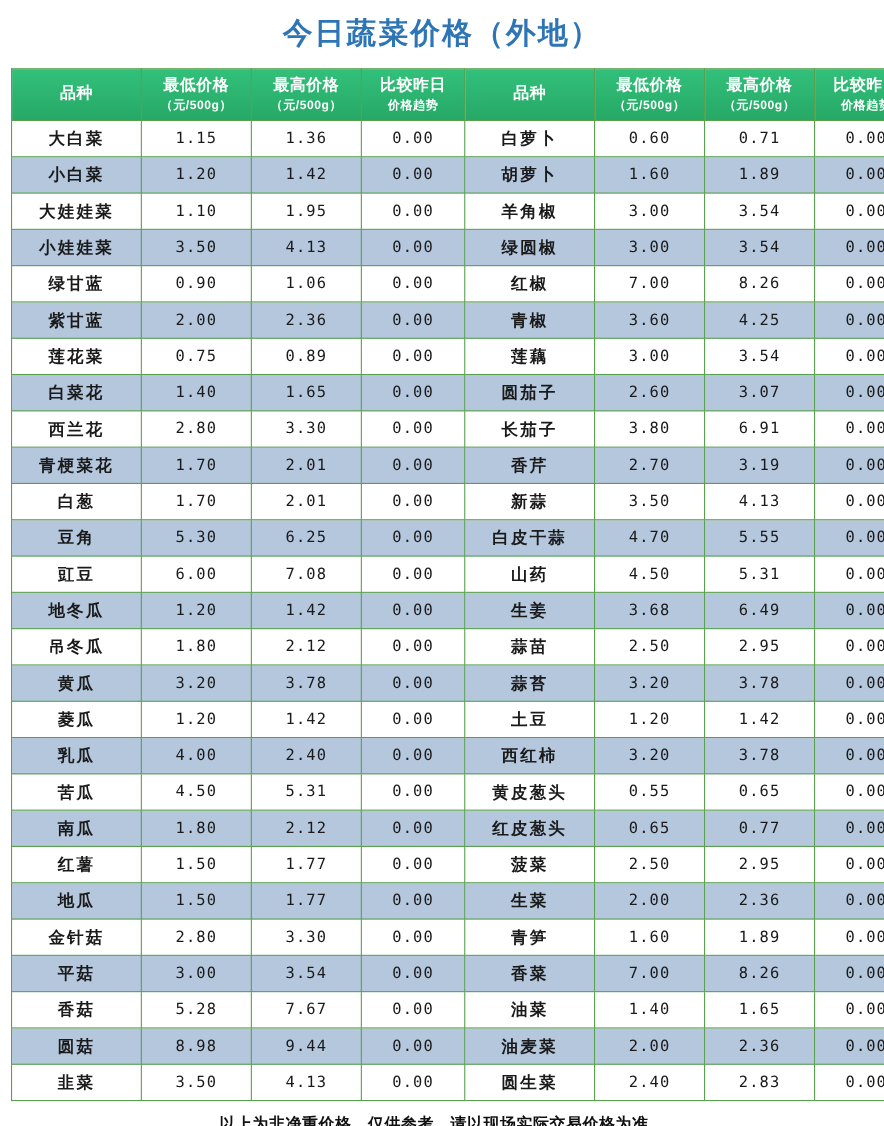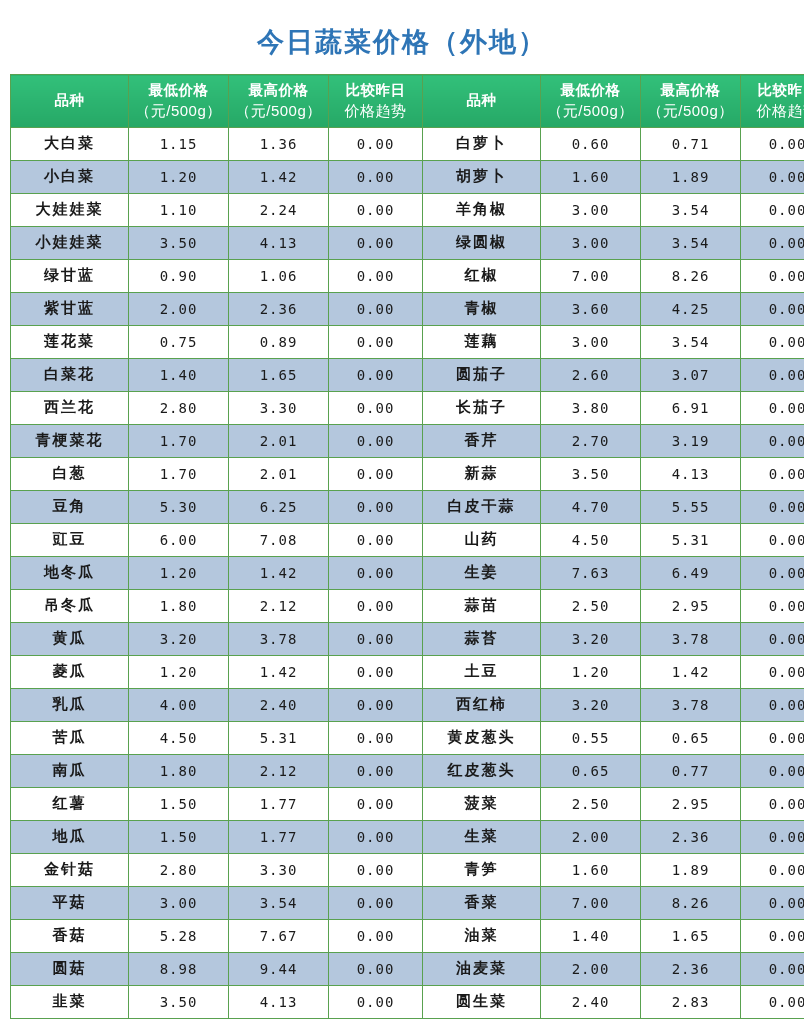--- a/index.html
+++ b/index.html
@@ -15,21 +15,21 @@
     width: 804px;
     box-sizing: border-box;
     padding: 0;
   }
   .title {
     text-align: center;
     color: #2e75b6;
     font-size: 27px;
     font-weight: bold;
     letter-spacing: 2px;
-    padding: 24px 0 14px 0;
+    padding: 12px 0 14px 0;
     font-family: "Liberation Serif", serif;
   }
   table.price {
     border-collapse: collapse;
     width: 784px;
     margin: 0 10px;
     table-layout: fixed;
   }
   table.price col.c-name { width: 118px; }
   table.price col.c-num  { width: 100px; }
@@ -45,22 +45,22 @@
     background: linear-gradient(#32c07a, #26a866);
     color: #ffffff;
     font-size: 14.5px;
     font-weight: bold;
     line-height: 1.35;
     padding: 6px 2px;
     letter-spacing: 0.5px;
   }
   thead th .sub {
     display: block;
-    font-size: 15px;
-    font-weight: normal;
+    font-size: 11px;
+    font-weight: bold;
   }
   tbody td {
     font-size: 15px;
     height: 32px;
     padding: 0 2px;
     color: #1a1a1a;
     letter-spacing: 0.5px;
   }
   tbody tr.odd td {
     background: #ffffff;
@@ -155,21 +155,21 @@
           <td class="num">1.42</td>
           <td class="num">0.00</td>
           <td class="name">胡萝卜</td>
           <td class="num">1.60</td>
           <td class="num">1.89</td>
           <td class="num">0.00</td>
         </tr>
         <tr class="odd">
           <td class="name">大娃娃菜</td>
           <td class="num">1.10</td>
-          <td class="num">2.24</td>
+          <td class="num">1.95</td>
           <td class="num">0.00</td>
           <td class="name">羊角椒</td>
           <td class="num">3.00</td>
           <td class="num">3.54</td>
           <td class="num">0.00</td>
         </tr>
         <tr class="even">
           <td class="name">小娃娃菜</td>
           <td class="num">3.50</td>
           <td class="num">4.13</td>
@@ -268,21 +268,21 @@
           <td class="num">4.50</td>
           <td class="num">5.31</td>
           <td class="num">0.00</td>
         </tr>
         <tr class="even">
           <td class="name">地冬瓜</td>
           <td class="num">1.20</td>
           <td class="num">1.42</td>
           <td class="num">0.00</td>
           <td class="name">生姜</td>
-          <td class="num">7.63</td>
+          <td class="num">3.68</td>
           <td class="num">6.49</td>
           <td class="num">0.00</td>
         </tr>
         <tr class="odd">
           <td class="name">吊冬瓜</td>
           <td class="num">1.80</td>
           <td class="num">2.12</td>
           <td class="num">0.00</td>
           <td class="name">蒜苗</td>
           <td class="num">2.50</td>

